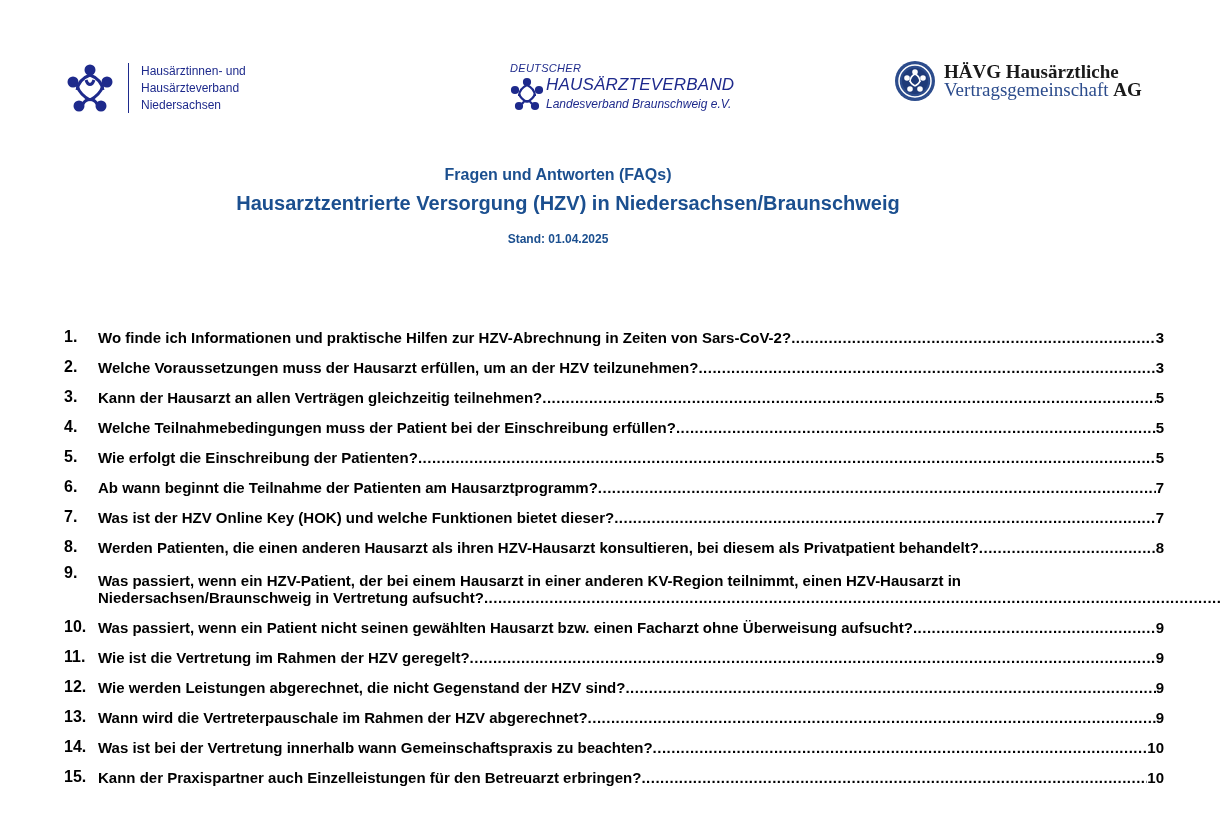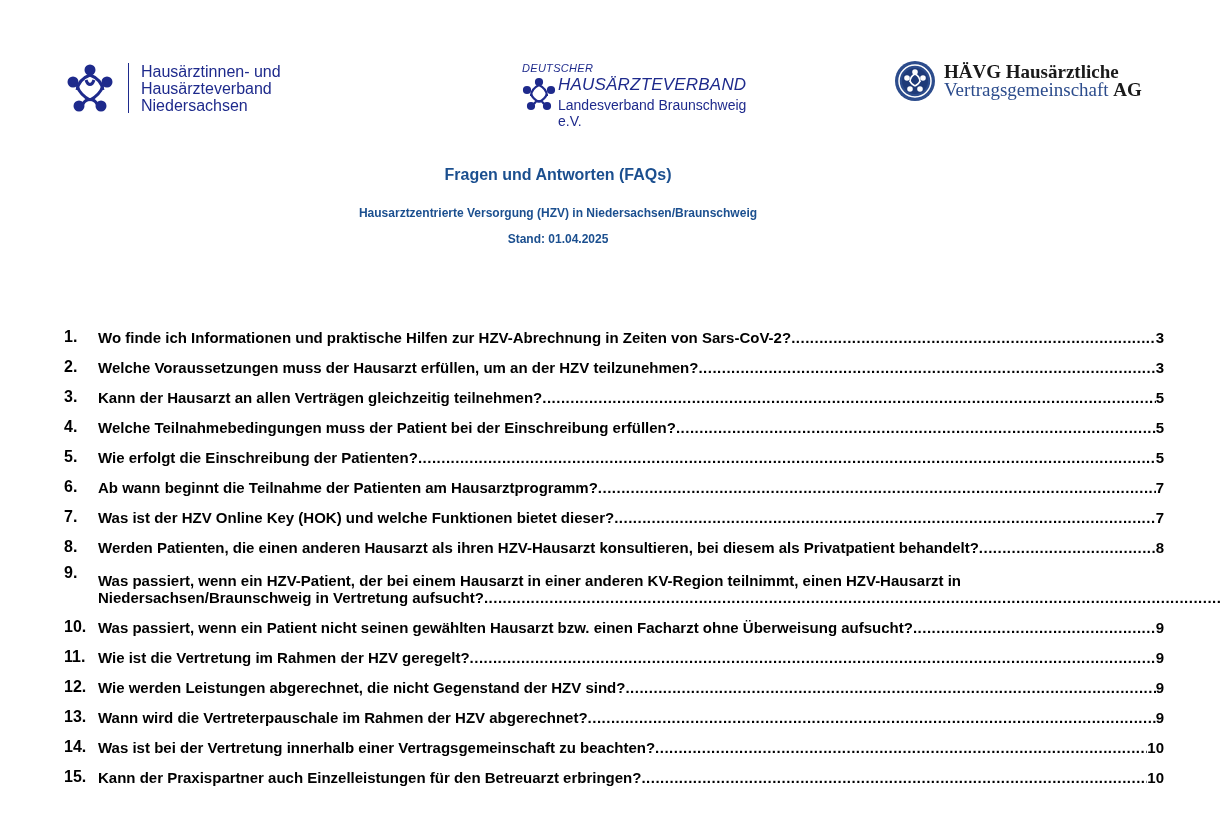--- a/index.html
+++ b/index.html
@@ -2,38 +2,38 @@
 <html><head>
 <meta charset="utf-8">
 <style>
   html, body { margin: 0; padding: 0; background: #ffffff; }
   body { width: 1221px; height: 817px; position: relative; overflow: hidden; font-family: "Liberation Sans", sans-serif; color: #000; }
 
   .header { position: absolute; top: 0; left: 0; width: 1221px; height: 140px; }
   .logo-left { position: absolute; left: 64px; top: 62px; display: flex; align-items: center; }
   .logo-left .mark { width: 52px; height: 52px; }
   .logo-left .divider { width: 1px; height: 50px; background: #1e2a8c; margin: 0 12px 0 12px; }
-  .logo-left .text { color: #1e2a8c; font-size: 16px; line-height: 17px; }
-
-  .logo-mid { position: absolute; left: 520px; top: 62px; width: 230px; height: 50px; }
+  .logo-left .text { color: #1e2a8c; font-size: 12px; line-height: 17px; }
+
+  .logo-mid { position: absolute; left: 508px; top: 62px; width: 230px; height: 50px; }
   .logo-mid .top { position: absolute; left: 2px; top: 0; font-size: 11px; font-style: italic; color: #1e2a8c; letter-spacing: 0.3px; }
   .logo-mid .mark { position: absolute; left: 2px; top: 15px; width: 34px; height: 34px; }
   .logo-mid .name { position: absolute; left: 38px; top: 13px; font-size: 17px; font-style: italic; color: #1e2a8c; letter-spacing: 0.2px; }
-  .logo-mid .sub { position: absolute; left: 38px; top: 35px; font-size: 14px; color: #1e2a8c; }
+  .logo-mid .sub { position: absolute; left: 38px; top: 35px; font-size: 12px; color: #1e2a8c; font-style: italic; }
 
   .logo-right { position: absolute; left: 894px; top: 60px; display: flex; align-items: center; }
   .logo-right .mark { width: 42px; height: 42px; }
   .logo-right .text { margin-left: 8px; font-family: "Liberation Serif", serif; font-size: 19px; line-height: 18px; }
   .logo-right .l1 { color: #1a1a1a; font-weight: bold; }
   .logo-right .l2 { color: #2c4c8c; }
   .logo-right .l2 b { color: #1a1a1a; }
 
   .title-block { position: absolute; left: 0; width: 1116px; text-align: center; color: #1b4f8f; font-weight: bold; }
   .t1 { top: 166px; font-size: 16px; }
-  .t2 { top: 206px; font-size: 12px; }
+  .t2 { top: 192px; font-size: 20px; margin-left: 10px; }
   .t3 { top: 232px; font-size: 12px; }
 
   .toc { position: absolute; left: 64px; top: 316px; width: 1100px; }
   .toc-row { position: relative; display: flex; align-items: flex-end; height: 30px; font-size: 15px; font-weight: bold; }
   .toc-row.tall { height: 50px; }
   .toc-num { width: 34px; flex: none; font-size: 16px; }
   .toc-body { flex: 1; display: flex; overflow: hidden; }
   .toc-text { white-space: nowrap; }
   .toc-dots { flex: 1; overflow: hidden; white-space: nowrap; font-weight: normal; }
   .toc-dots::after { content: "........................................................................................................................................................................................................................................................"; font-weight: bold; letter-spacing: 0.5px; }
@@ -222,21 +222,21 @@
     <span class="toc-num">13.</span>
     <span class="toc-body">
         <span class="toc-text">Wann wird die Vertreterpauschale im Rahmen der HZV abgerechnet?</span>
         <span class="toc-dots"></span>
       </span>
     <span class="toc-page">9</span>
   </div>
   <div class="toc-row">
     <span class="toc-num">14.</span>
     <span class="toc-body">
-        <span class="toc-text">Was ist bei der Vertretung innerhalb einer Vertragsgemeinschaft zu beachten?</span>
+        <span class="toc-text">Was ist bei der Vertretung innerhalb wann Gemeinschaftspraxis zu beachten?</span>
         <span class="toc-dots"></span>
       </span>
     <span class="toc-page">10</span>
   </div>
   <div class="toc-row">
     <span class="toc-num">15.</span>
     <span class="toc-body">
         <span class="toc-text">Kann der Praxispartner auch Einzelleistungen für den Betreuarzt erbringen?</span>
         <span class="toc-dots"></span>
       </span>

